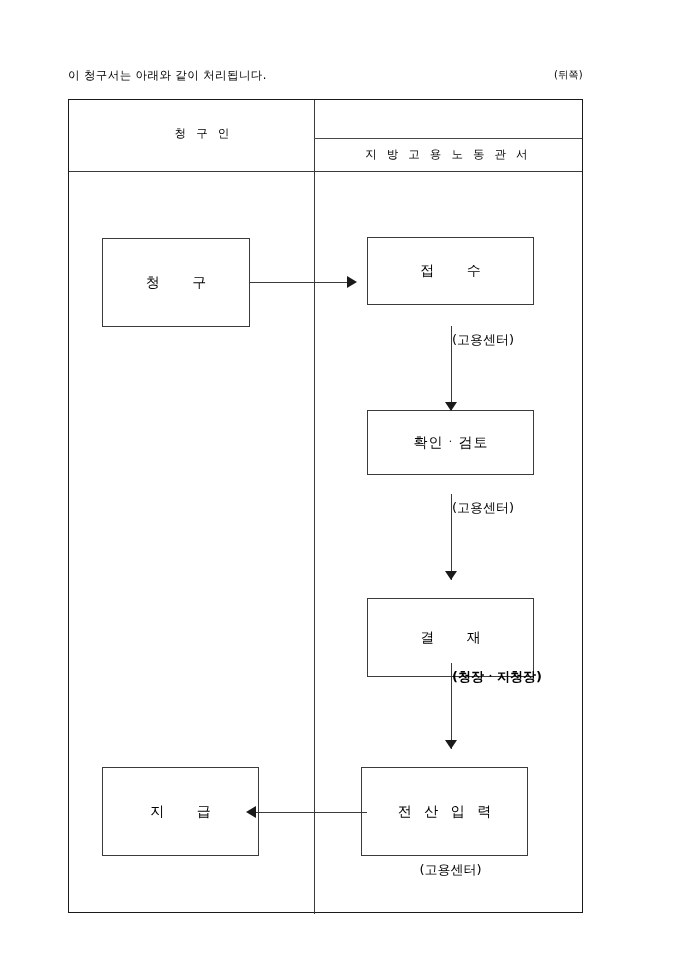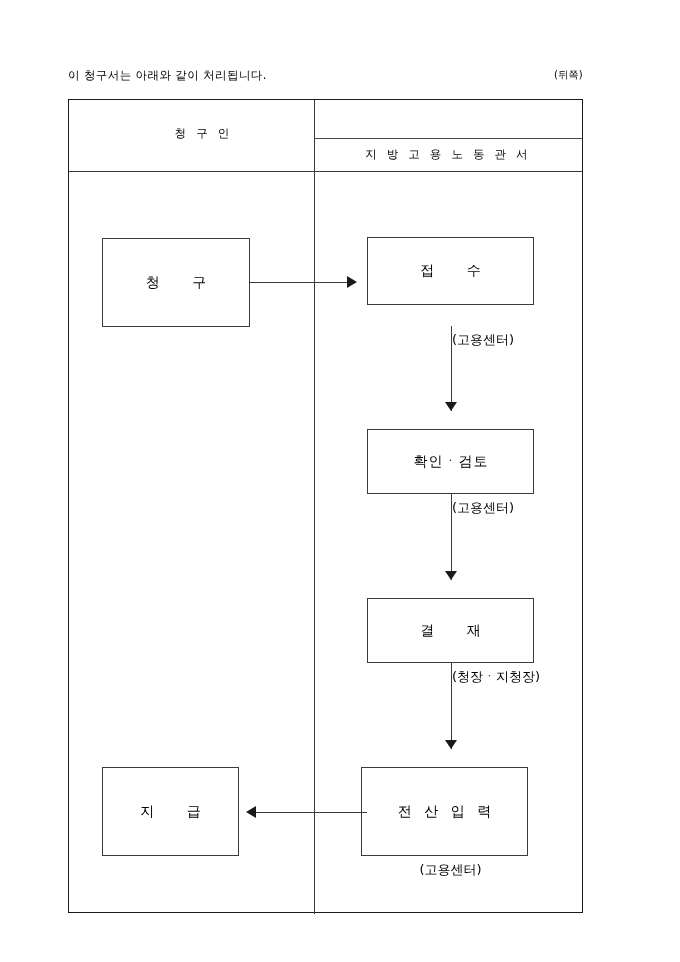--- a/index.html
+++ b/index.html
@@ -113,35 +113,35 @@
     font-size: 14px;
     white-space: nowrap;
   }
   .sp-wide { letter-spacing: 14px; text-indent: 14px; }
   .sp-mid  { letter-spacing: 4px;  text-indent: 4px; }
   .sp-thin { letter-spacing: 1px;  text-indent: 1px; }
 
   
   .node-cheonggu   { left: 33px;  top: 138px; width: 148px; height: 89px; }
   .node-jeopsu     { left: 298px; top: 137px; width: 167px; height: 68px; }
-  .node-hwagin     { left: 298px; top: 329px; width: 167px; height: 65px; }
-  .node-gyeoljae   { left: 298px; top: 498px; width: 167px; height: 65px; }
+  .node-hwagin     { left: 298px; top: 310px; width: 167px; height: 65px; }
+  .node-gyeoljae   { left: 298px; top: 498px; width: 167px; height: 79px; }
   .node-jeonsan    { left: 292px; top: 667px; width: 167px; height: 89px; }
-  .node-jigeup     { left: 33px;  top: 667px; width: 137px; height: 89px; }
+  .node-jigeup     { left: 33px;  top: 667px; width: 157px; height: 89px; }
 
   
   .caption {
     position: absolute;
     font-size: 13px;
     white-space: nowrap;
     letter-spacing: 0px;
   }
   .cap-jeopsu   { left: 383px; top: 231px; }
   .cap-hwagin   { left: 383px; top: 399px; }
-  .cap-gyeoljae { left: 383px; top: 568px; }
+  .cap-gyeoljae { left: 383px; top: 568px; font-weight: bold; }
   .cap-jeonsan  { left: 298px; top: 761px; width: 167px; text-align: center; }
 
   
   .vline {
     position: absolute;
     width: 0;
     border-left: 1.2px solid #3b3b3b;
   }
   .hline {
     position: absolute;

